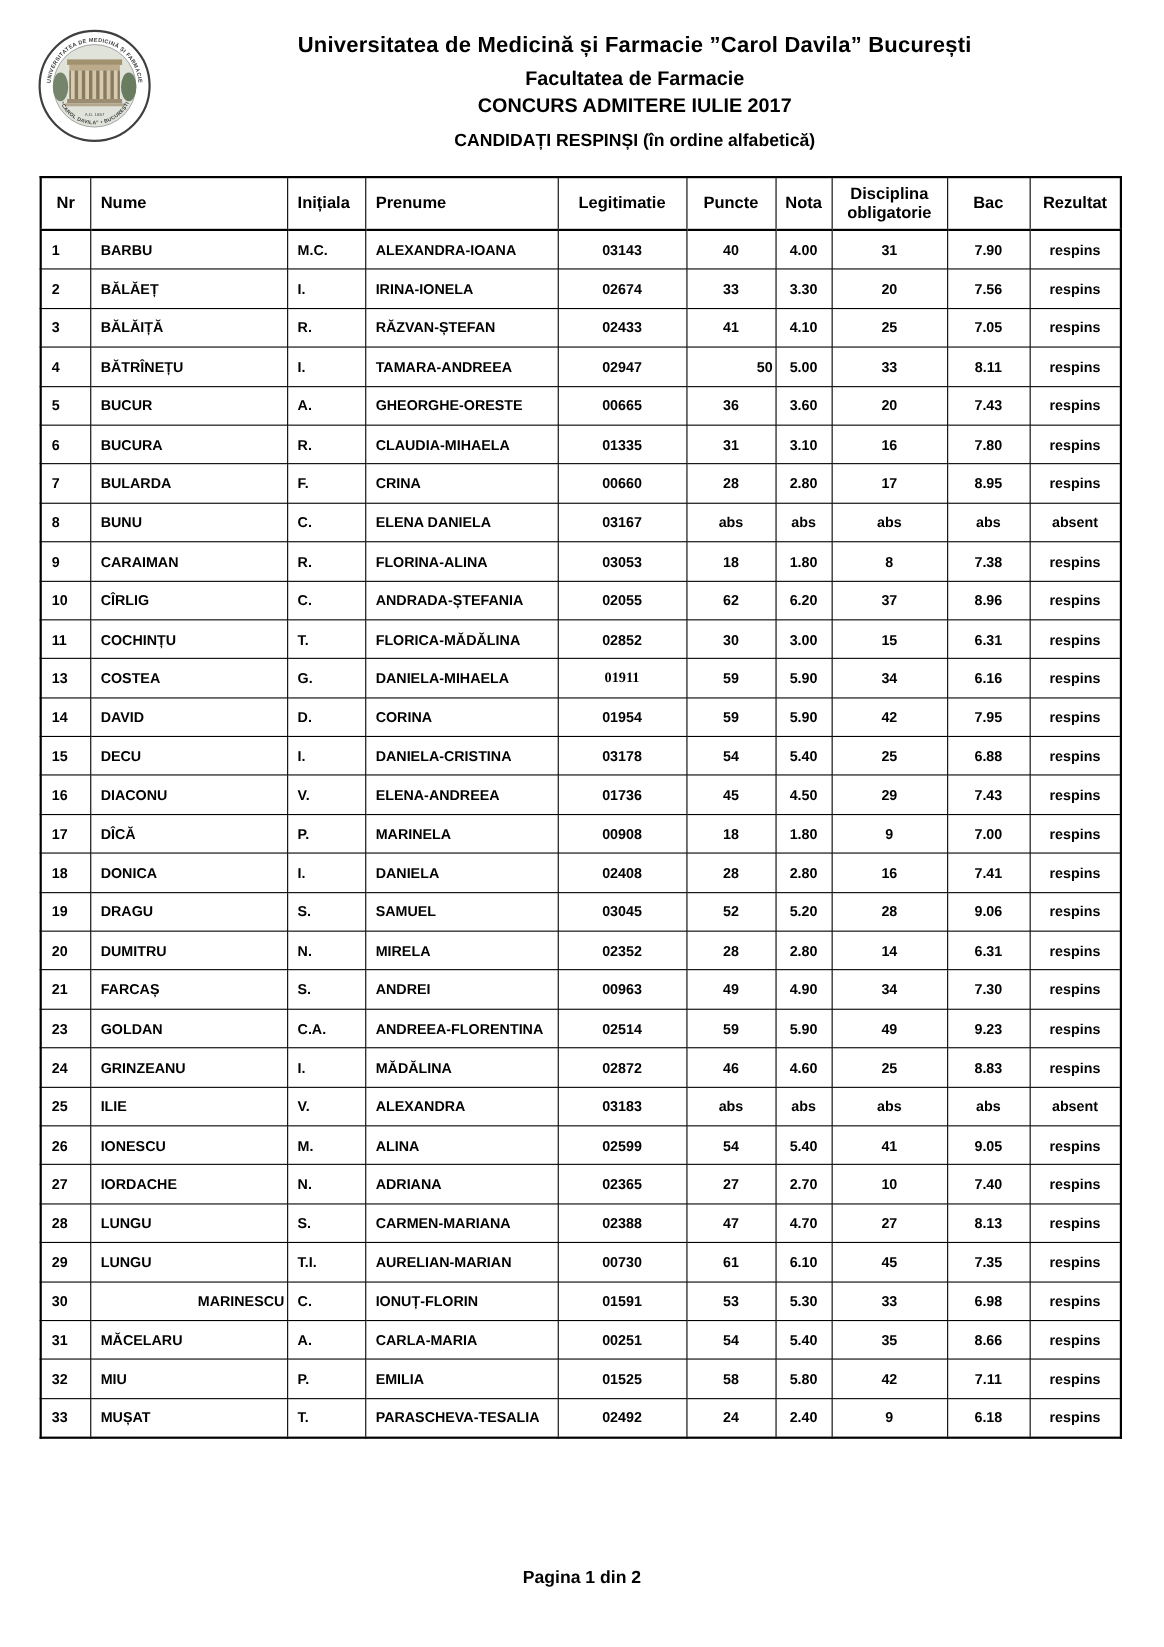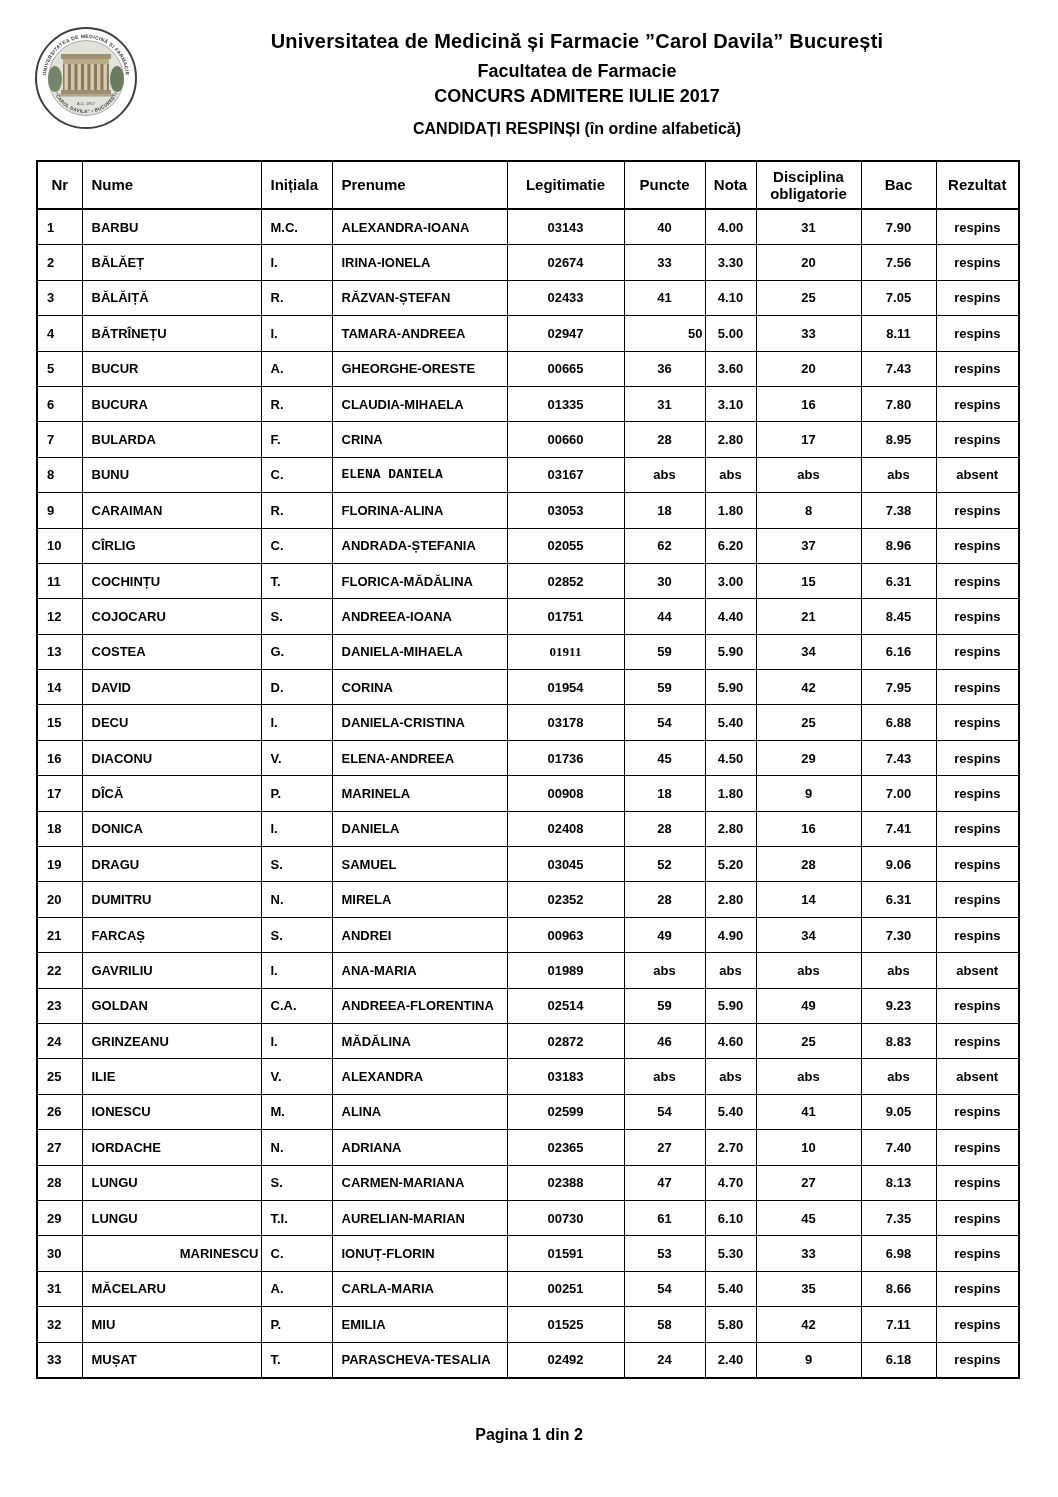--- a/index.html
+++ b/index.html
@@ -208,21 +208,21 @@
           <td style="text-align: center;">28</td>
           <td style="text-align: center;">2.80</td>
           <td style="text-align: center;">17</td>
           <td style="text-align: center;">8.95</td>
           <td style="text-align: center;">respins</td>
         </tr>
         <tr>
           <td class="al" style="text-align: left;">8</td>
           <td class="al" style="text-align: left;">BUNU</td>
           <td class="al" style="text-align: left;">C.</td>
-          <td class="al" style="text-align: left; font-family: Liberation Mono, monospace;">ELENA DANIELA</td>
+          <td class="al" style="text-align: left;">ELENA DANIELA</td>
           <td style="text-align: center;">03167</td>
           <td style="text-align: center;">abs</td>
           <td style="text-align: center;">abs</td>
           <td style="text-align: center;">abs</td>
           <td style="text-align: center;">abs</td>
           <td style="text-align: center;">absent</td>
         </tr>
         <tr>
           <td class="al" style="text-align: left;">9</td>
           <td class="al" style="text-align: left;">CARAIMAN</td>
@@ -253,32 +253,20 @@
           <td class="al" style="text-align: left;">T.</td>
           <td class="al" style="text-align: left;">FLORICA-MĂDĂLINA</td>
           <td style="text-align: center;">02852</td>
           <td style="text-align: center;">30</td>
           <td style="text-align: center;">3.00</td>
           <td style="text-align: center;">15</td>
           <td style="text-align: center;">6.31</td>
           <td style="text-align: center;">respins</td>
         </tr>
         <tr>
-          <td class="al" style="text-align: left;">12</td>
-          <td class="al" style="text-align: left;">COJOCARU</td>
-          <td class="al" style="text-align: left;">S.</td>
-          <td class="al" style="text-align: left;">ANDREEA-IOANA</td>
-          <td style="text-align: center;">01751</td>
-          <td style="text-align: center;">44</td>
-          <td style="text-align: center;">4.40</td>
-          <td style="text-align: center;">21</td>
-          <td style="text-align: center;">8.45</td>
-          <td style="text-align: center;">respins</td>
-        </tr>
-        <tr>
           <td class="al" style="text-align: left;">13</td>
           <td class="al" style="text-align: left;">COSTEA</td>
           <td class="al" style="text-align: left;">G.</td>
           <td class="al" style="text-align: left;">DANIELA-MIHAELA</td>
           <td style="text-align: center; font-family: Liberation Serif, serif;">01911</td>
           <td style="text-align: center;">59</td>
           <td style="text-align: center;">5.90</td>
           <td style="text-align: center;">34</td>
           <td style="text-align: center;">6.16</td>
           <td style="text-align: center;">respins</td>
@@ -373,32 +361,20 @@
           <td class="al" style="text-align: left;">S.</td>
           <td class="al" style="text-align: left;">ANDREI</td>
           <td style="text-align: center;">00963</td>
           <td style="text-align: center;">49</td>
           <td style="text-align: center;">4.90</td>
           <td style="text-align: center;">34</td>
           <td style="text-align: center;">7.30</td>
           <td style="text-align: center;">respins</td>
         </tr>
         <tr>
-          <td class="al" style="text-align: left;">22</td>
-          <td class="al" style="text-align: left;">GAVRILIU</td>
-          <td class="al" style="text-align: left;">I.</td>
-          <td class="al" style="text-align: left;">ANA-MARIA</td>
-          <td style="text-align: center;">01989</td>
-          <td style="text-align: center;">abs</td>
-          <td style="text-align: center;">abs</td>
-          <td style="text-align: center;">abs</td>
-          <td style="text-align: center;">abs</td>
-          <td style="text-align: center;">absent</td>
-        </tr>
-        <tr>
           <td class="al" style="text-align: left;">23</td>
           <td class="al" style="text-align: left;">GOLDAN</td>
           <td class="al" style="text-align: left;">C.A.</td>
           <td class="al" style="text-align: left;">ANDREEA-FLORENTINA</td>
           <td style="text-align: center;">02514</td>
           <td style="text-align: center;">59</td>
           <td style="text-align: center;">5.90</td>
           <td style="text-align: center;">49</td>
           <td style="text-align: center;">9.23</td>
           <td style="text-align: center;">respins</td>

